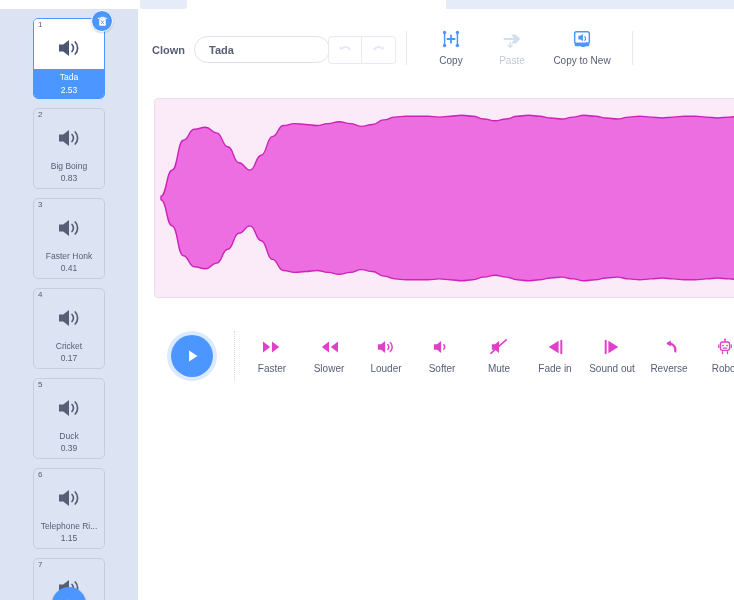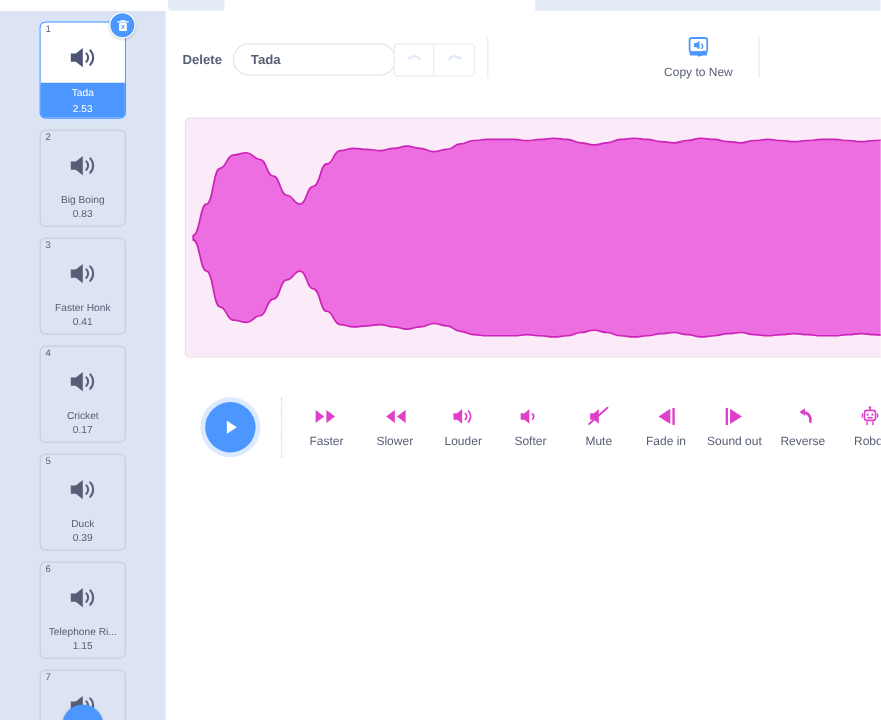--- a/index.html
+++ b/index.html
@@ -391,42 +391,64 @@
         <path d="M4 9.5h3.2L11.5 6v12L7.2 14.5H4z" fill="#ffffff"></path>
         <path d="M15 8.5v7M11.8 12h6.4" stroke="#ffffff" stroke-width="1.8" stroke-linecap="round" fill="none"></path>
       </svg>
     </div>
   </div>
 
   <div class="main">
 
     <div class="toolbar">
 
-      <div class="lbl-sound">Delete</div>
+      <div class="lbl-sound">Clown</div>
 
       <input class="name-input" type="text" value="Tada" style="">
 
       <div class="undo-group">
         <div class="ur-btn l">
           <svg width="16" height="16" viewBox="0 0 24 24">
             <path d="M7 10c4-4 10-3 12 1" stroke="#e3e9f8" stroke-width="3" fill="none" stroke-linecap="round"></path>
             <path d="M4 6v5h5" fill="#e3e9f8"></path>
           </svg>
         </div>
         <div class="ur-btn r">
           <svg width="16" height="16" viewBox="0 0 24 24">
             <path d="M17 10c-4-4-10-3-12 1" stroke="#e3e9f8" stroke-width="3" fill="none" stroke-linecap="round"></path>
             <path d="M20 6v5h-5" fill="#e3e9f8"></path>
           </svg>
         </div>
       </div>
 
       <div class="vdiv" style="left:268px;"></div>
 
-
+      <div class="tool" style="left:282px;">
+        <div class="ic">
+          <svg width="22" height="22" viewBox="0 0 24 24">
+            <path d="M5 5v14M19 5v14" stroke="#4c97ff" stroke-width="1.6" stroke-linecap="round"></path>
+            <circle cx="5" cy="5" r="1.9" fill="#4c97ff"></circle>
+              <circle cx="5" cy="19" r="1.9" fill="#4c97ff"></circle>
+            <circle cx="19" cy="5" r="1.9" fill="#4c97ff"></circle>
+              <circle cx="19" cy="19" r="1.9" fill="#4c97ff"></circle>
+            <path d="M12 8v8M8 12h8" stroke="#4c97ff" stroke-width="2" stroke-linecap="round"></path>
+          </svg>
+        </div>
+        <div class="tl">Copy</div>
+      </div>
+
+      <div class="tool disabled" style="left:343px;">
+        <div class="ic">
+          <svg width="22" height="22" viewBox="0 0 24 24">
+            <path d="M3 11h11l-3-4h5l5 5-5 5h-5l3-4H3z" fill="#d5def0"></path>
+            <path d="M10 16v4M8 19l2 2 2-2" stroke="#d5def0" stroke-width="1.6" fill="none" stroke-linecap="round"></path>
+          </svg>
+        </div>
+        <div class="tl">Paste</div>
+      </div>
 
       <div class="tool" style="left:404px; width:80px;">
         <div class="ic">
           <svg width="22" height="22" viewBox="0 0 24 24">
             <rect x="4" y="4" width="16" height="13" rx="2" fill="none" stroke="#4c97ff" stroke-width="1.6"></rect>
             <path d="M8 8.5h2.2L13 6.5v8l-2.8-2H8z" fill="#4c97ff"></path>
             <path d="M15 9.5c1.2 1 1.2 3 0 4" stroke="#4c97ff" stroke-width="1.3" fill="none" stroke-linecap="round"></path>
             <rect x="4" y="16" width="16" height="4" rx="1.5" fill="#4c97ff"></rect>
             <path d="M17 16c0 3-3 4-5 4" stroke="#4c97ff" stroke-width="1.6" fill="none" stroke-linecap="round"></path>
           </svg>

